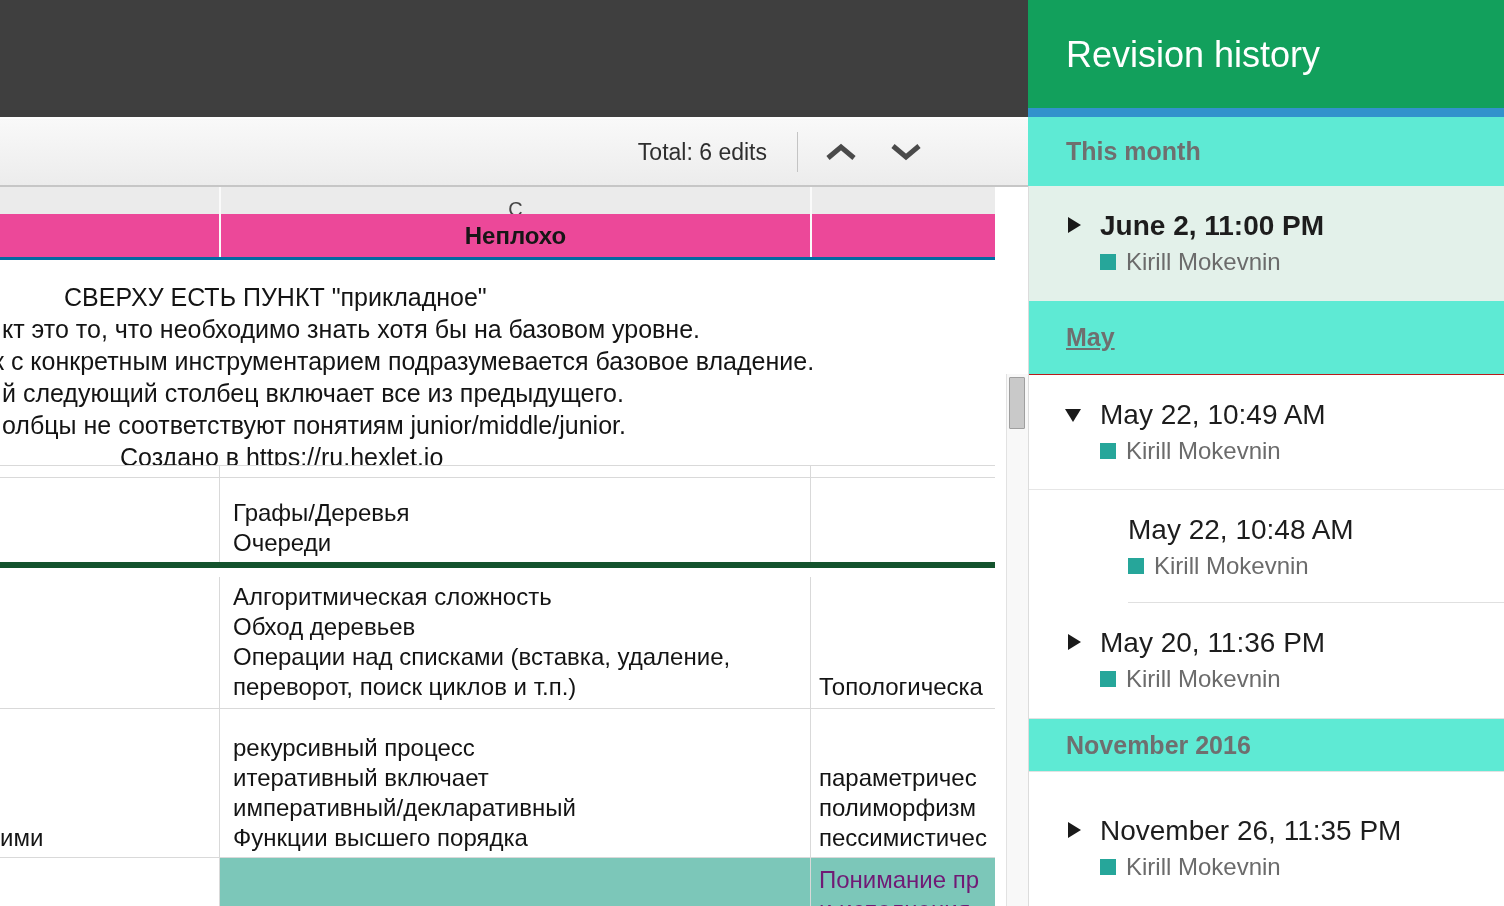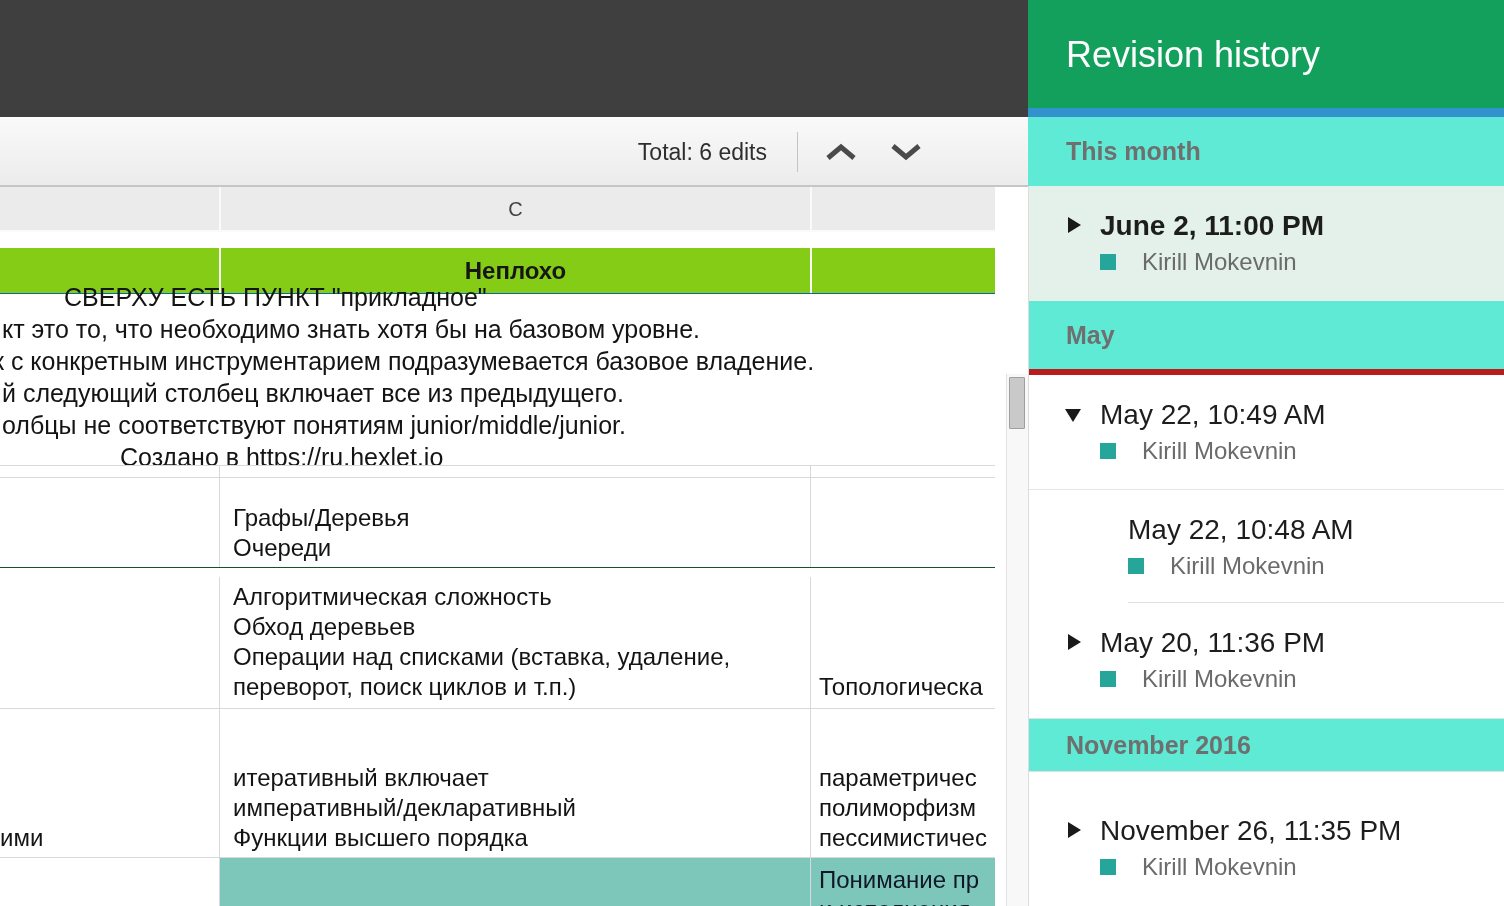--- a/index.html
+++ b/index.html
@@ -29,66 +29,66 @@
   .grow{position:absolute; left:0; width:995px; overflow:hidden;}
   .cell{position:absolute; top:0; bottom:0; overflow:hidden; display:flex; flex-direction:column;
     justify-content:flex-end; padding:0 0 4px 13px; font-size:24px; line-height:30px; color:#141414;
     white-space:nowrap;}
   .ca{left:0; width:219px; padding-left:0;}
   .cc{left:219px; width:591px; border-left:1px solid #d9d9d9;}
   .cd{left:810px; width:185px; border-left:1px solid #d9d9d9; padding-left:8px;}
   .row-colhdr{top:0; height:45px; background:#ebebeb; border-bottom:2px solid #fafafa;}
   .row-colhdr .cell{justify-content:center; align-items:center; padding:0; font-size:20px; color:#454545;}
   .row-colhdr .cc,.row-colhdr .cd{border-left:2px solid #fafafa;}
-  .row-merged{top:61px; height:46px; background:#84cc16; border-bottom:1px solid #0369a1;}
+  .row-merged{top:27px; height:46px; background:#ec4899; border-bottom:3px solid #0369a1;}
   .row-merged .cell{justify-content:center; align-items:center; padding:0; font-weight:bold;
     font-size:24px; color:#161616;}
   .row-merged .cc,.row-merged .cd{border-left:2px solid #fafafa;}
   .note-block{top:91px; height:188px; border-bottom:1px solid #d9d9d9;}
   .nl{position:absolute; font-size:25px; line-height:30px; white-space:nowrap; color:#141414;}
   .nl0{top:4px;   left:64px;}
   .nl1{top:36px;  left:2px;}
   .nl2{top:68px;  left:-7px;}
   .nl3{top:100px; left:2px;}
   .nl4{top:132px; left:2px;}
   .nl5{top:164px; left:120px;}
   .row-gap{top:279px; height:12px; border-bottom:1px solid #d9d9d9;}
-  .r1{top:291px; height:90px;  border-bottom:1px solid #14532d;text-decoration:underline;}
+  .r1{top:291px; height:90px;  border-bottom:6px solid #14532d;text-decoration:underline;}
   .r2{top:390px; height:132px; border-bottom:1px solid #d9d9d9;}
   .r2 .cell{padding-bottom:6px;}
   .r3{top:513px; height:158px; border-bottom:1px solid #d9d9d9;}
   .r4{top:671px; height:48px;}
   .r4 .cc,.r4 .cd{background:var(--highlight-cell-teal);}
-  .r4 .cd{justify-content:flex-start; padding-top:7px; color:#0f172a;}
+  .r4 .cd{justify-content:flex-start; padding-top:7px; color:#701a75;}
   .vscroll{position:absolute; left:1006px; top:187px; width:22px; height:719px;
     background:#f8f8f8; border-left:1px solid #e2e2e2;}
   .vthumb{position:absolute; left:2px; top:3px; width:16px; height:52px;
     background:#c9c9c9; border:1px solid #9f9f9f; border-radius:1px;}
 
   
   .panel{position:absolute; left:1028px; top:0; width:476px; height:906px; background:#fff; overflow:hidden;}
   .panel::after{content:""; position:absolute; left:0; top:186px; width:1px; height:720px; background:#dcdcdc;}
   .p-header{position:absolute; left:0; top:0; width:100%; height:108px; background:var(--header-green);}
   .p-title{padding:34px 0 0 38px; font-size:36px; font-weight:400; color:#fff;}
   .blue-h{position:absolute; left:-7px; top:108px; width:483px; height:9px;
     background:var(--accent-blue); border-top-left-radius:5px;}
   .sec{position:absolute; left:0; width:100%; background:#5eead4; display:flex; align-items:center;
     padding-left:38px; font-size:25px; font-weight:bold; color:#6f6f6f;}
   .sec-this{top:117px; height:69px;}
-  .sec-may{top:301px; height:74px; border-bottom:6px solid #b91c1c;}
+  .sec-may{top:301px; height:74px; border-bottom:1px solid #b91c1c;text-decoration:underline;}
   .sec-nov{top:718px; height:54px; border-top:1px solid #e2e2e2; border-bottom:1px solid #e2e2e2;}
   .entry{position:absolute; left:0; width:100%; height:115px; cursor:pointer;}
   .e-june{top:186px; background:var(--selected-entry-bg);}
   .e-may1{top:375px; border-bottom:1px solid #e6e6e6;}
   .e-may2{top:490px; height:113px;}
   .e-may3{top:603px;}
   .e-nov1{top:791px;}
   .e-date{position:absolute; left:72px; top:23px; font-size:28px; line-height:34px; color:#1d1d1d;}
   .e-date.bold{font-weight:bold;}
-  .e-author{position:absolute; left:72px; top:62px; display:flex; align-items:center; gap:26px;}
+  .e-author{position:absolute; left:72px; top:62px; display:flex; align-items:center; gap:10px;}
   .entry.sub .e-date{left:100px;} .entry.sub .e-author{left:100px;}
   .swatch{width:16px; height:16px; background:var(--author-swatch-teal); flex:0 0 auto;}
   .e-name{font-size:24px; color:#6b6b6b; white-space:nowrap;}
   .tri{position:absolute; width:0; height:0;}
   .tri-r{left:40px; top:31px; border-left:13px solid #1a1a1a;
     border-top:8px solid transparent; border-bottom:8px solid transparent;}
   .tri-d{left:37px; top:34px; border-top:13px solid #1a1a1a;
     border-left:8px solid transparent; border-right:8px solid transparent;}
   .sub-divider{position:absolute; left:100px; right:0; bottom:0; height:1px; background:#e0e0e0;}
 </style>
@@ -164,20 +164,21 @@
         <div class="cell cd">
           <div>Топологическа</div>
         </div>
       </div>
 
       <div class="grow r3">
         <div class="cell ca">
           <div>ими</div>
         </div>
         <div class="cell cc">
+          <div>рекурсивный процесс</div>
           <div>итеративный включает</div>
           <div>императивный/декларативный</div>
           <div>Функции высшего порядка</div>
         </div>
         <div class="cell cd">
           <div>параметричес</div>
           <div>полиморфизм</div>
           <div>пессимистичес</div>
         </div>
       </div>

